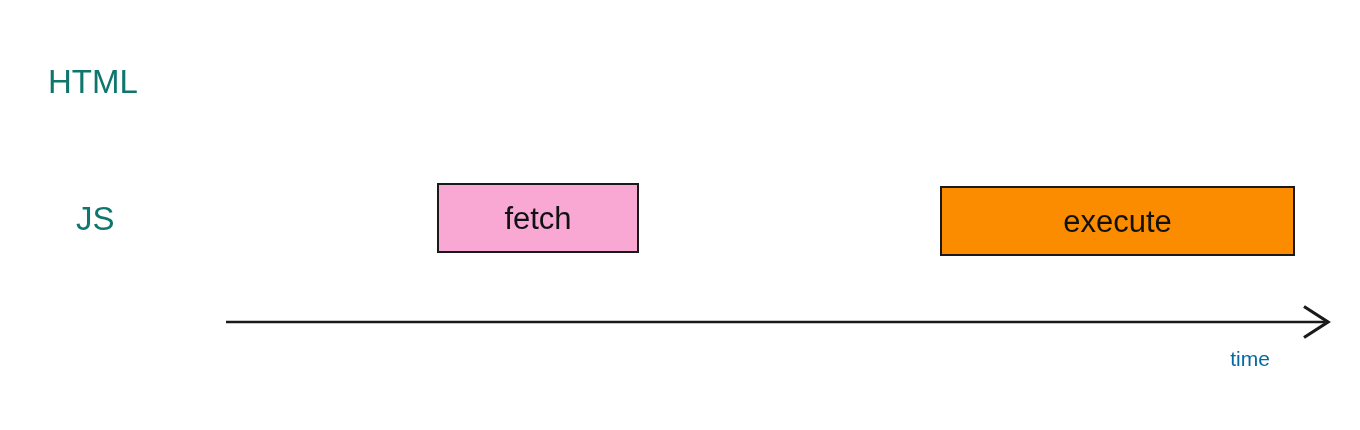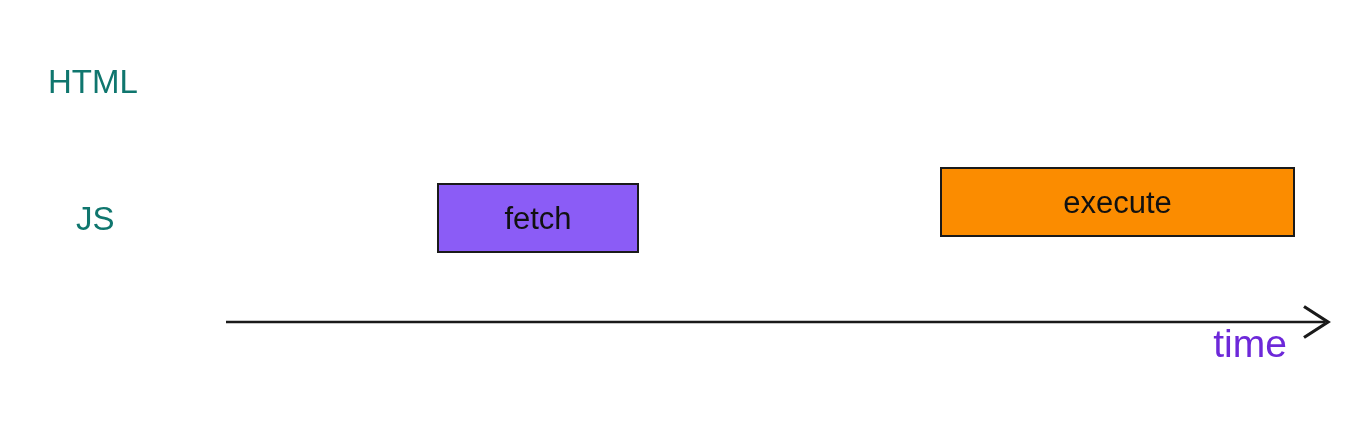--- a/index.html
+++ b/index.html
@@ -38,21 +38,21 @@
   .bar-parsing {
     left: 226px; top: 45px;
     width: 713px; height: 72px;
   }
   .bar-fetch {
     left: 437px; top: 183px;
     width: 202px; height: 70px;
     justify-content: center;
   }
   .bar-execute {
-    left: 940px; top: 167px;
+    left: 940px; top: 186px;
     width: 355px; height: 70px;
     justify-content: center;
   }
   .bar-text {
     font-size: 31px;
     line-height: 1;
     color: #111111;
     white-space: nowrap;
   }
   .parsing-text {
@@ -66,38 +66,38 @@
   .axis-svg {
     position: absolute;
     left: 0; top: 0;
     width: 1360px;
     height: 430px;
     pointer-events: none;
   }
   .time-label {
     position: absolute;
     left: 1250px;
-    top: 324px;
+    top: 348px;
     transform: translateX(-50%);
-    font-size: 39px;
+    font-size: 21px;
     line-height: 1;
-    color: #6d28d9;
+    color: #0369a1;
   }
 </style>
 </head>
 <body>
 
 <div class="stage">
 
   <div class="row-label html-row">HTML</div>
 
 
   <div class="row-label js-row">JS</div>
 
-  <div class="bar bar-fetch" style="background-color: #8b5cf6; text-align: center;">
+  <div class="bar bar-fetch" style="background-color: #f9a8d4; text-align: center;">
     <span class="bar-text">fetch</span>
   </div>
 
   <div class="bar bar-execute" style="background-color: rgb(251, 140, 0);">
     <span class="bar-text">execute</span>
   </div>
 
   <svg class="axis-svg" viewBox="0 0 1360 430" xmlns="http://www.w3.org/2000/svg">
     <line x1="226" y1="322" x2="1325" y2="322" stroke="#1a1a1a" stroke-width="2.6"></line>
     <polyline points="1304,306.5 1328,322 1304,337.5" fill="none" stroke="#1a1a1a" stroke-width="3.2"></polyline>

